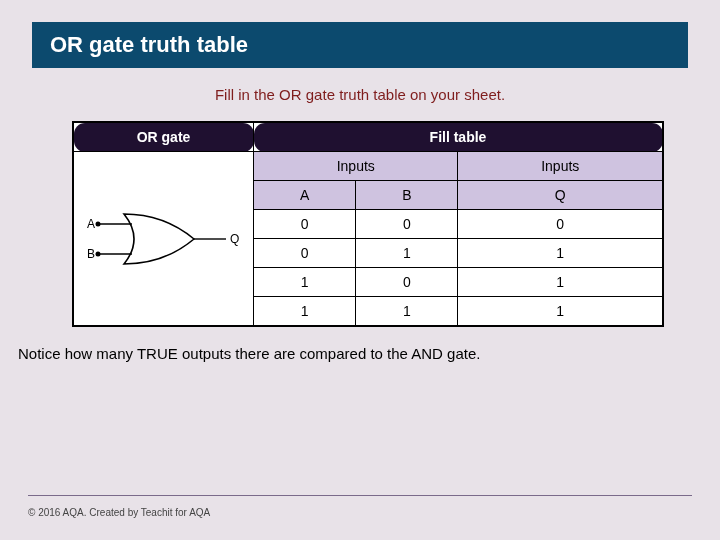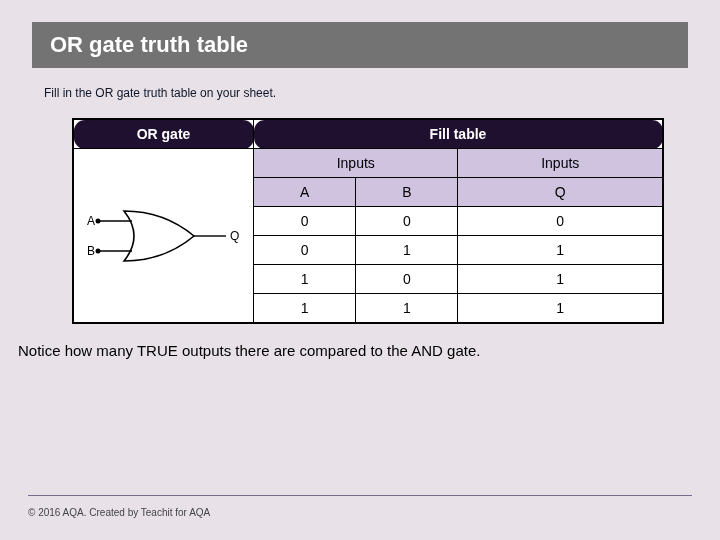--- a/index.html
+++ b/index.html
@@ -5,33 +5,34 @@
   * { box-sizing: border-box; margin: 0; padding: 0; }
   body {
     width: 720px;
     height: 540px;
     background: #e8e2e8;
     font-family: Arial, Helvetica, sans-serif;
     position: relative;
     overflow: hidden;
   }
   .title-bar {
-    background: #737373;
+    background: #0c4a6e;
     color: #fff;
     padding: 10px 18px;
     margin: 22px 32px 0 32px;
   }
   .title-bar h1 {
     font-size: 22px;
     font-weight: bold;
   }
   .intro {
     margin: 18px 44px 0 44px;
-    font-size: 12px;
-    color: #0f172a;
+    font-size: 15px;
+    color: #7f1d1d;
+    text-align: center;
   }
   .table-wrap {
     margin: 18px 56px 0 72px;
     border: 1px solid #000;
     background: #fff;
   }
   table {
     width: 100%;
     border-collapse: collapse;
   }

